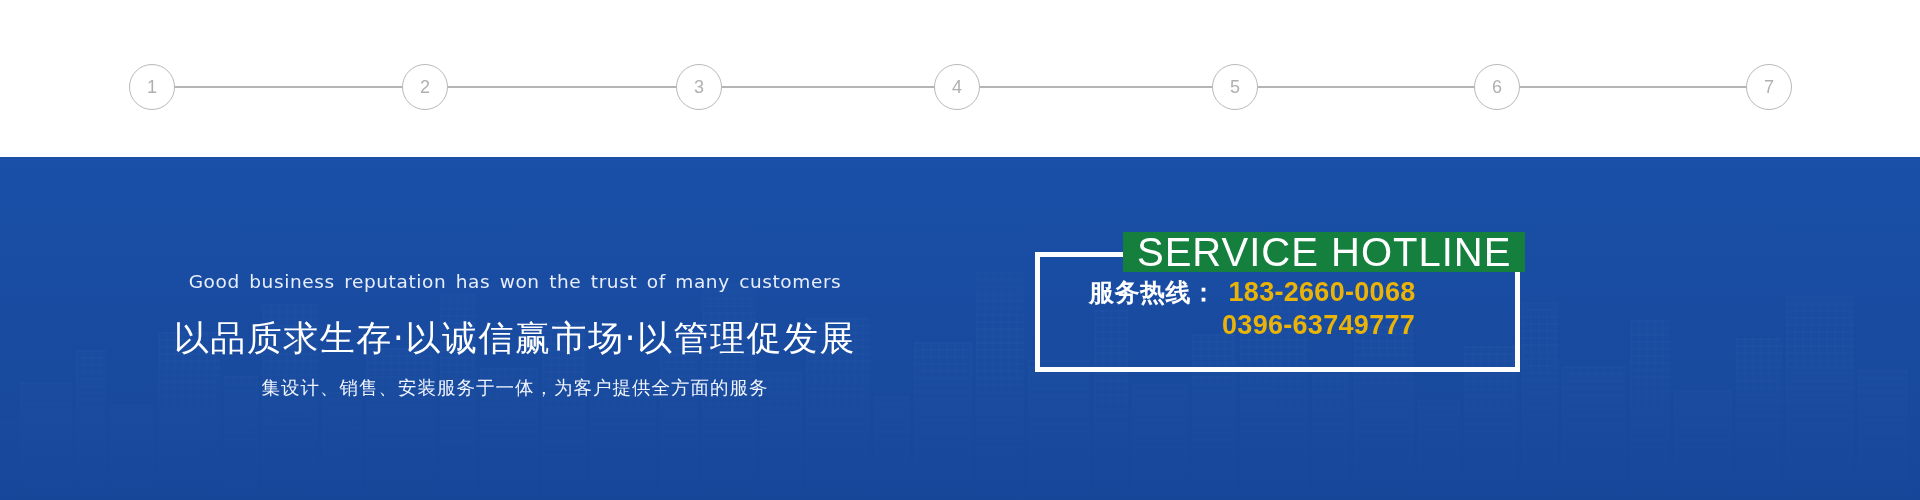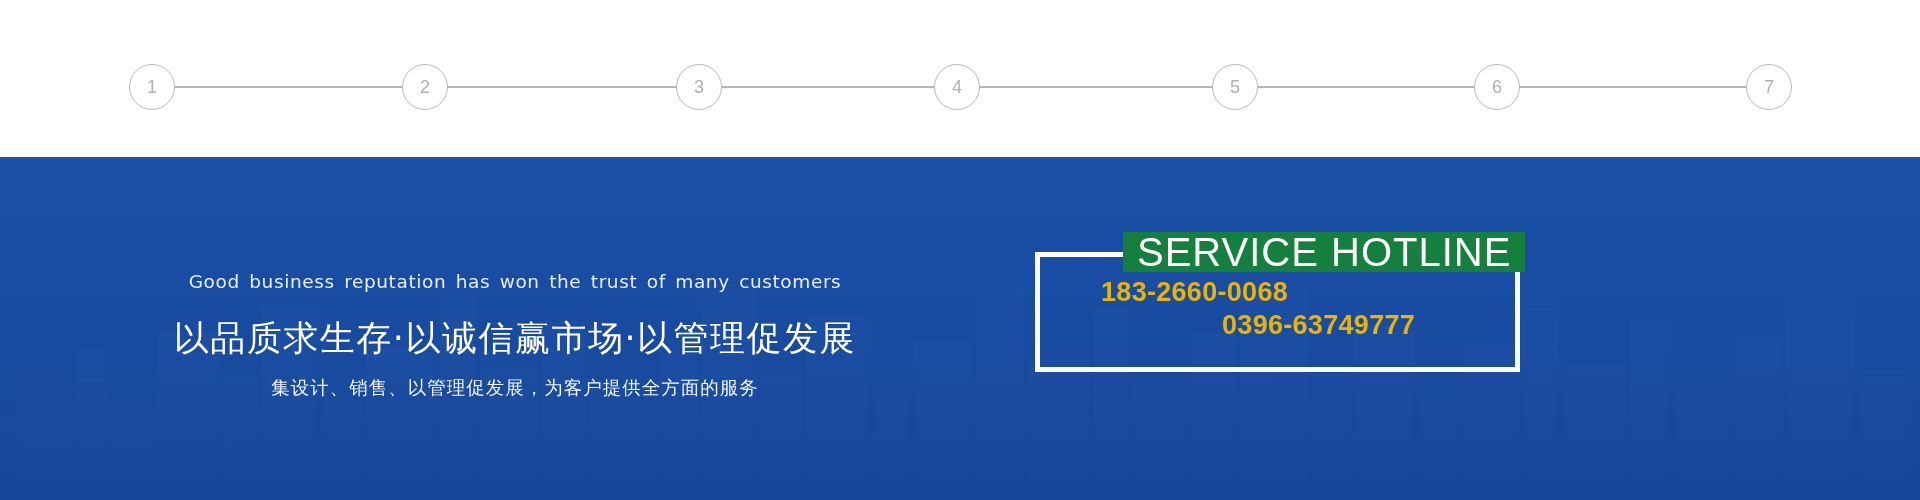--- a/index.html
+++ b/index.html
@@ -188,28 +188,29 @@
       <div class="bld" style="left:1736px;width:46px;  height:162px;"></div>
       <div class="bld" style="left:1786px;width:68px;  height:204px;"></div>
       <div class="bld" style="left:1858px;width:50px;  height:130px;"></div>
       <div class="road"></div>
     </div>
     <div class="banner-bg"></div>
 
     <div class="left-block">
       <div class="tagline-en">Good business  reputation has  won  the  trust  of  many  customers</div>
       <div class="headline-cn">以品质求生存·以诚信赢市场·以管理促发展</div>
-      <div class="subline-cn">集设计、销售、以管理促发展，为客户提供全方面的服务</div>
+      <div class="subline-cn">集设计、销售、安装服务于一体，为客户提供全方面的服务</div>
     </div>
 
     <div class="hotline-wrap">
       <div class="hotline-frame"></div>
       <div class="hotline-title">SERVICE  HOTLINE</div>
       <div class="hotline-rows">
         <div class="hotline-row">
+          <span class="hotline-label">服务热线：</span>
           <span class="hotline-num">183-2660-0068</span>
         </div>
         <div class="hotline-row second">
           <span class="hotline-num">0396-63749777</span>
         </div>
       </div>
     </div>
 
   </div>
 </div>

